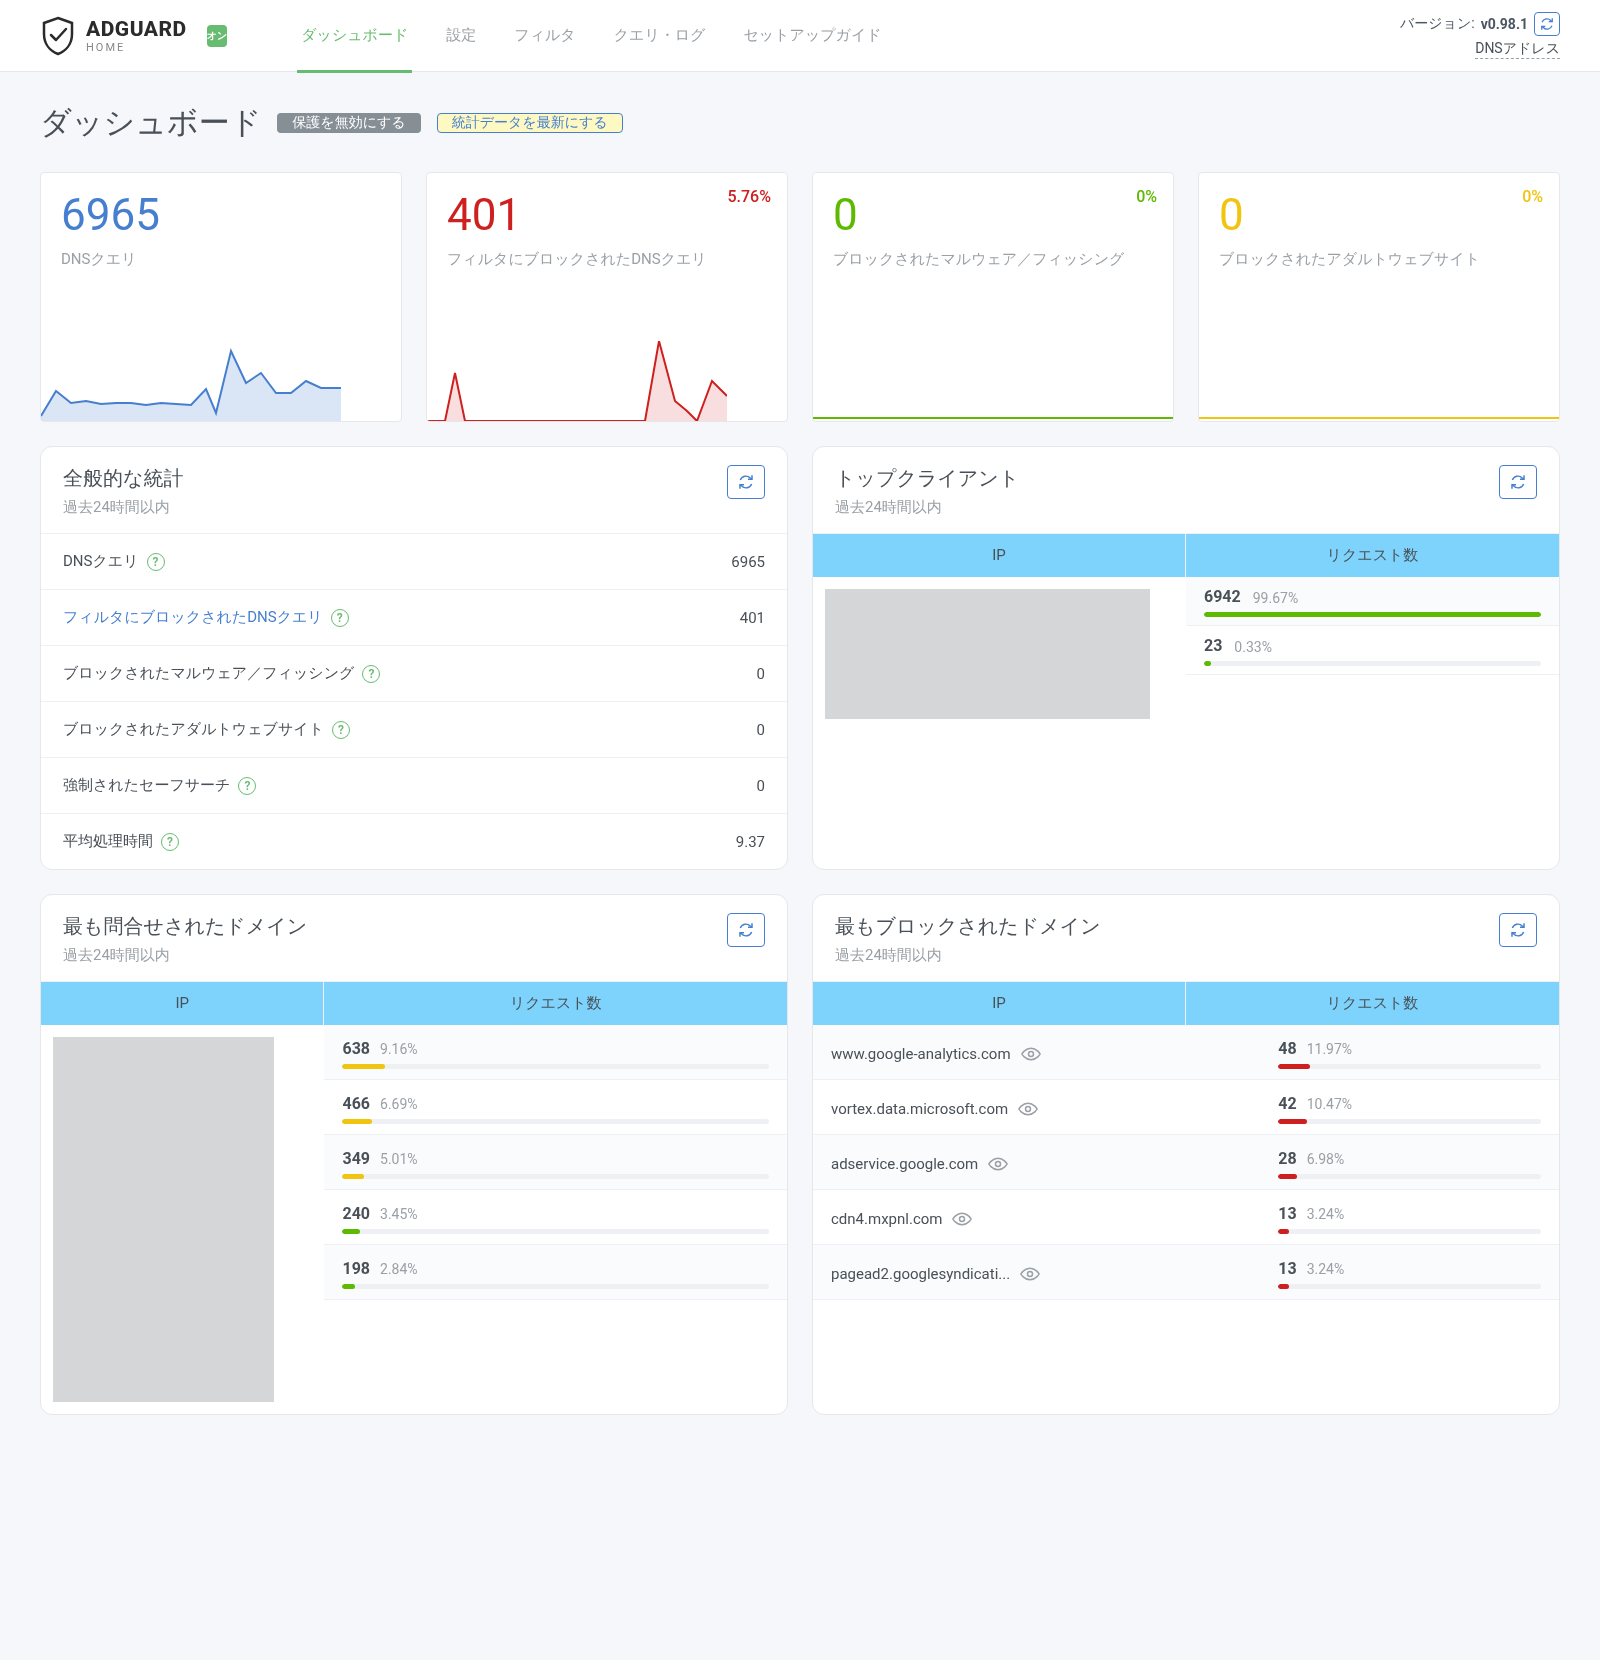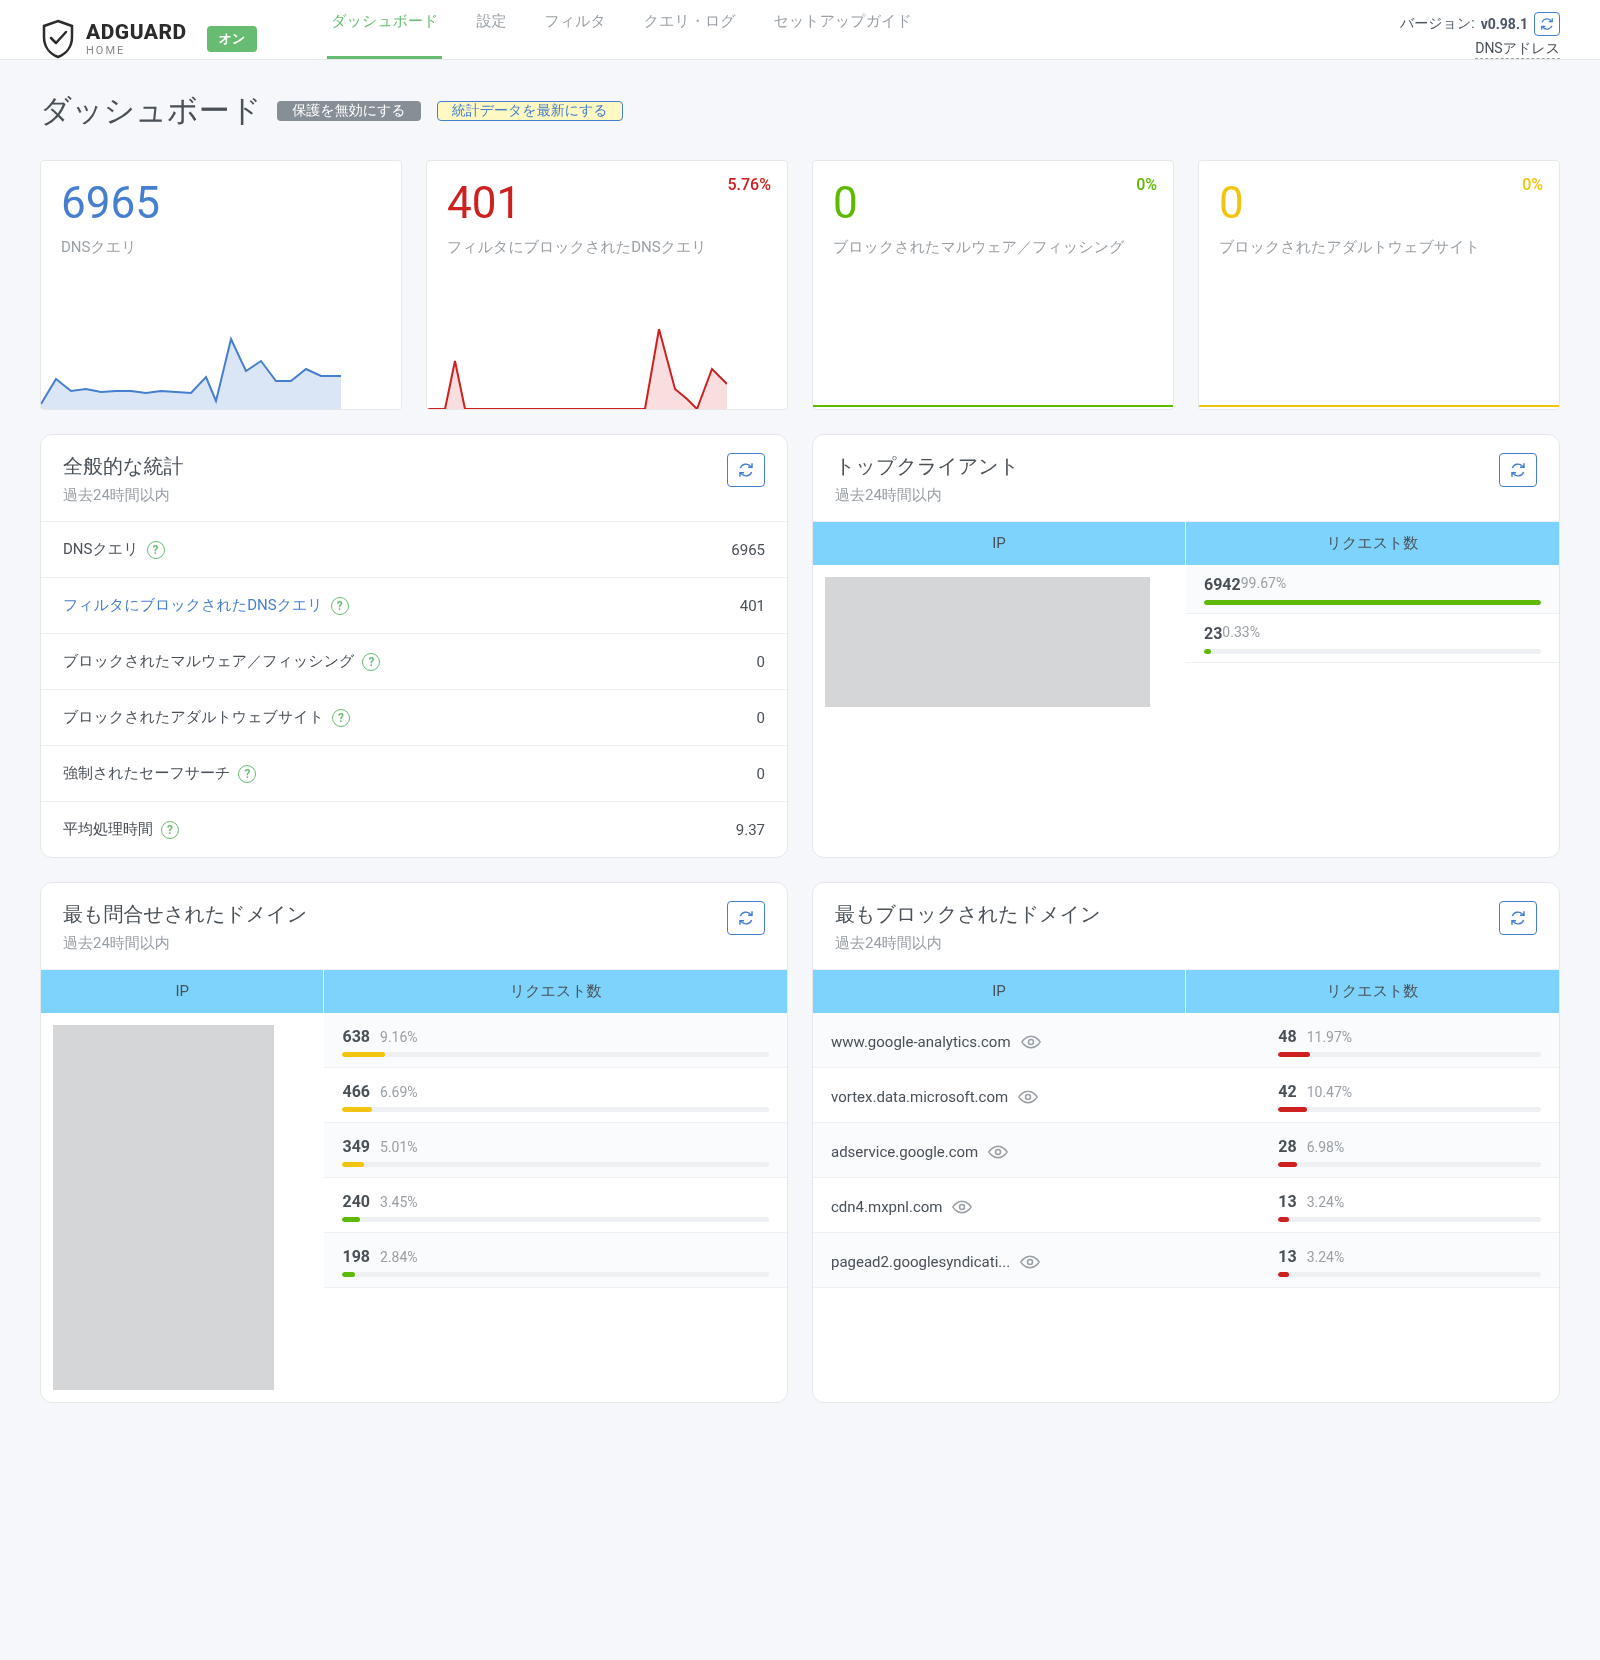--- a/index.html
+++ b/index.html
@@ -7,45 +7,45 @@
     font-family: -apple-system, BlinkMacSystemFont, "Segoe UI", Roboto, "Helvetica Neue", Arial, sans-serif;
     background: #f5f7fa;
     color: #4b5563;
     font-size: 14px;
   }
   
   .header {
     background: #fff;
     border-bottom: 1px solid #e5e7eb;
     display: flex;
-    align-items: flex-end;
+    align-items: center;
     padding: 0 40px;
-    height: 60px;
+    height: 72px;
     position: relative;
   }
   .logo-wrap {
     display: flex;
     align-items: center;
     gap: 10px;
   }
   .logo-shield {
     width: 36px; height: 40px;
     display: flex; align-items: center; justify-content: center;
   }
   .logo-text {
     display: flex; flex-direction: column; line-height: 1;
   }
   .logo-text .brand { font-weight: 800; font-size: 21px; letter-spacing: 0.5px; color: #2b2b2b; }
   .logo-text .sub { font-size: 11px; color: #888; letter-spacing: 2px; margin-top: 2px;}
   .badge-on {
     background: #68bc71;
     color: #fff;
-    font-size: 13px;
+    font-size: 10px;
     font-weight: 600;
-    padding: 4px 12px;
+    padding: 4px 0;
     border-radius: 4px;
     margin-left: 10px;
   }
   .nav {
     display: flex;
     gap: 30px;
     margin-left: 70px;
   }
   .nav-item {
     color: #9aa0a6;
@@ -237,21 +237,21 @@
   .placeholder-box {
     background: #d4d6d8;
     height: 130px;
     width: 93%;
   }
   .client-right .crow {
     border-bottom: 1px solid #eef0f3;
     padding: 10px 18px 8px;
   }
   .client-right .crow.alt { background: #fafbfc; }
-  .crow .top { display: flex; align-items: flex-start; }
+  .crow .top { display: flex; align-items: flex-end; gap: 12px; }
   .crow .cnt { font-weight: 700; font-size: 16px; color: #495057; }
   .crow .cpct { color: #9aa0a6; font-size: 14px; }
   .bar-track {
     height: 5px;
     background: #eef0f3;
     border-radius: 3px;
     margin-top: 6px;
     position: relative;
     overflow: hidden;
   }

